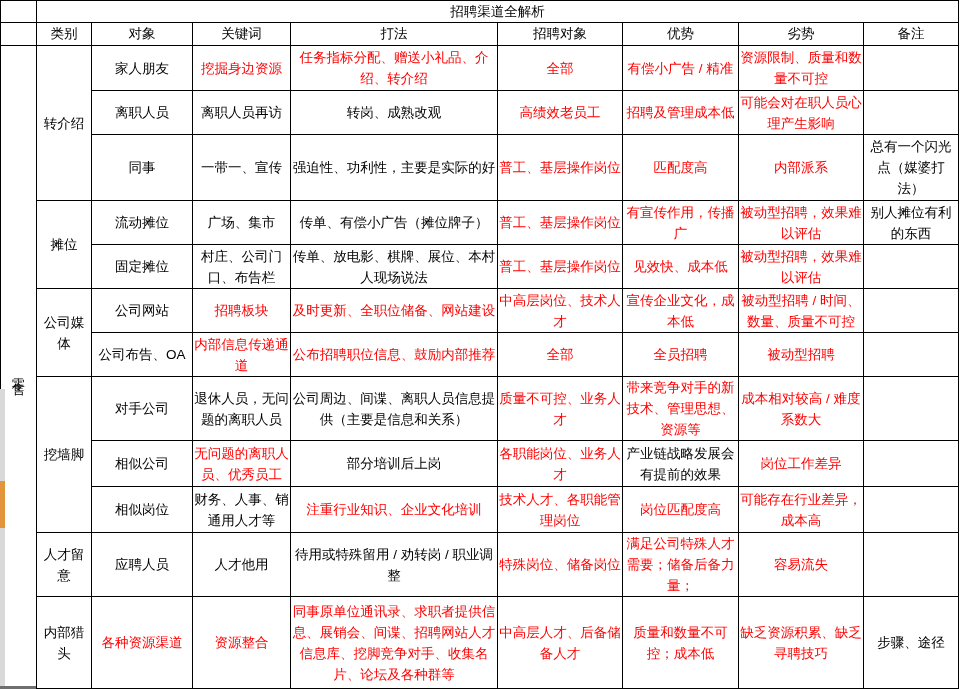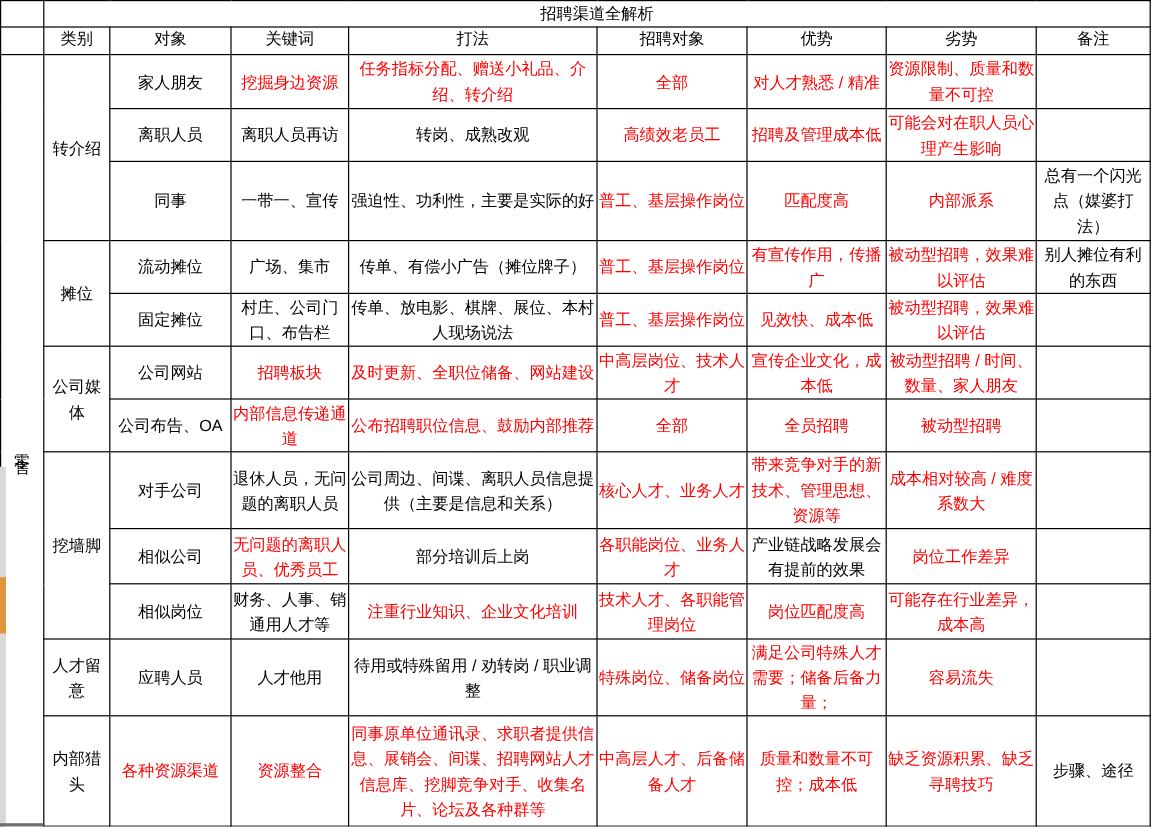--- a/index.html
+++ b/index.html
@@ -62,21 +62,21 @@
 
     <tr class="rh1">
       <td class="side" rowspan="13">
             <div class="vert">零售</div>
           </td>
       <td class="cat" rowspan="3">转介绍</td>
       <td>家人朋友</td>
       <td class="red">挖掘身边资源</td>
       <td class="red">任务指标分配、赠送小礼品、介绍、转介绍</td>
       <td class="red">全部</td>
-      <td class="red">对人才熟悉 / 精准</td>
+      <td class="red">有偿小广告 / 精准</td>
       <td class="red">资源限制、质量和数量不可控</td>
       <td></td>
     </tr>
 
     <tr class="rh2">
       <td>离职人员</td>
       <td>离职人员再访</td>
       <td>转岗、成熟改观</td>
       <td class="red">高绩效老员工</td>
       <td class="red">招聘及管理成本低</td>
@@ -115,40 +115,40 @@
       <td></td>
     </tr>
 
     <tr class="rh6">
       <td class="cat" rowspan="2">公司媒体</td>
       <td>公司网站</td>
       <td class="red">招聘板块</td>
       <td class="red">及时更新、全职位储备、网站建设</td>
       <td class="red">中高层岗位、技术人才</td>
       <td class="red">宣传企业文化，成本低</td>
-      <td class="red">被动型招聘 / 时间、数量、家人朋友</td>
+      <td class="red">被动型招聘 / 时间、数量、质量不可控</td>
       <td></td>
     </tr>
 
     <tr class="rh7">
       <td>公司布告、OA</td>
       <td class="red">内部信息传递通道</td>
       <td class="red">公布招聘职位信息、鼓励内部推荐</td>
       <td class="red">全部</td>
       <td class="red">全员招聘</td>
       <td class="red">被动型招聘</td>
       <td></td>
     </tr>
 
     <tr class="rh8">
       <td class="cat" rowspan="3">挖墙脚</td>
       <td>对手公司</td>
       <td>退休人员，无问题的离职人员</td>
       <td>公司周边、间谍、离职人员信息提供（主要是信息和关系）</td>
-      <td class="red">核心人才、业务人才</td>
+      <td class="red">质量不可控、业务人才</td>
       <td class="red">带来竞争对手的新技术、管理思想、资源等</td>
       <td class="red">成本相对较高 / 难度系数大</td>
       <td></td>
     </tr>
 
     <tr class="rh9">
       <td>相似公司</td>
       <td class="red">无问题的离职人员、优秀员工</td>
       <td>部分培训后上岗</td>
       <td class="red">各职能岗位、业务人才</td>

